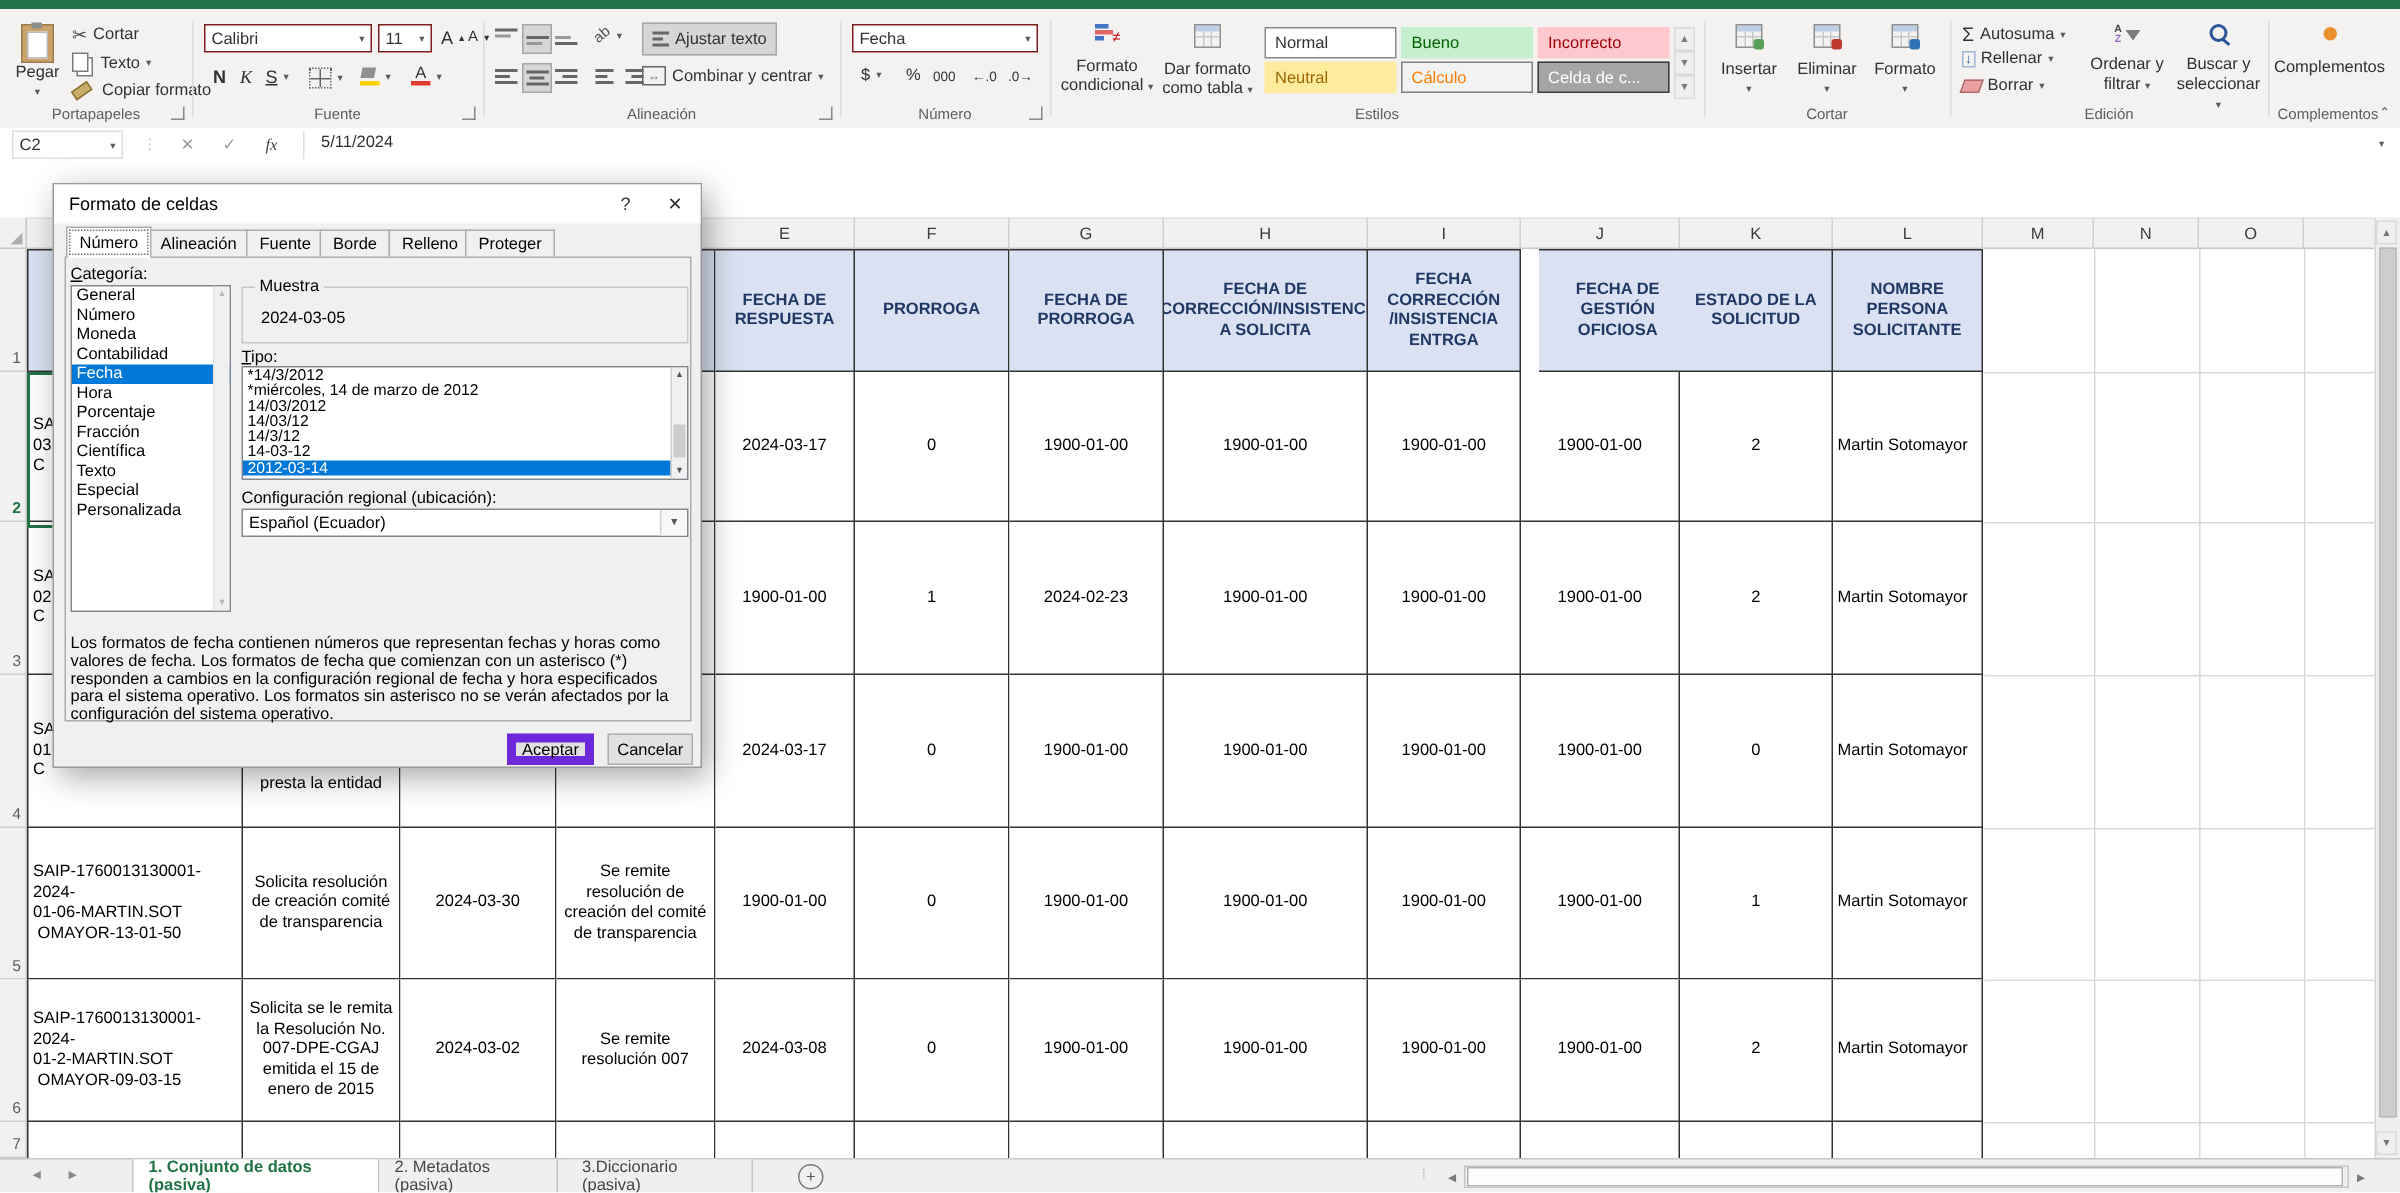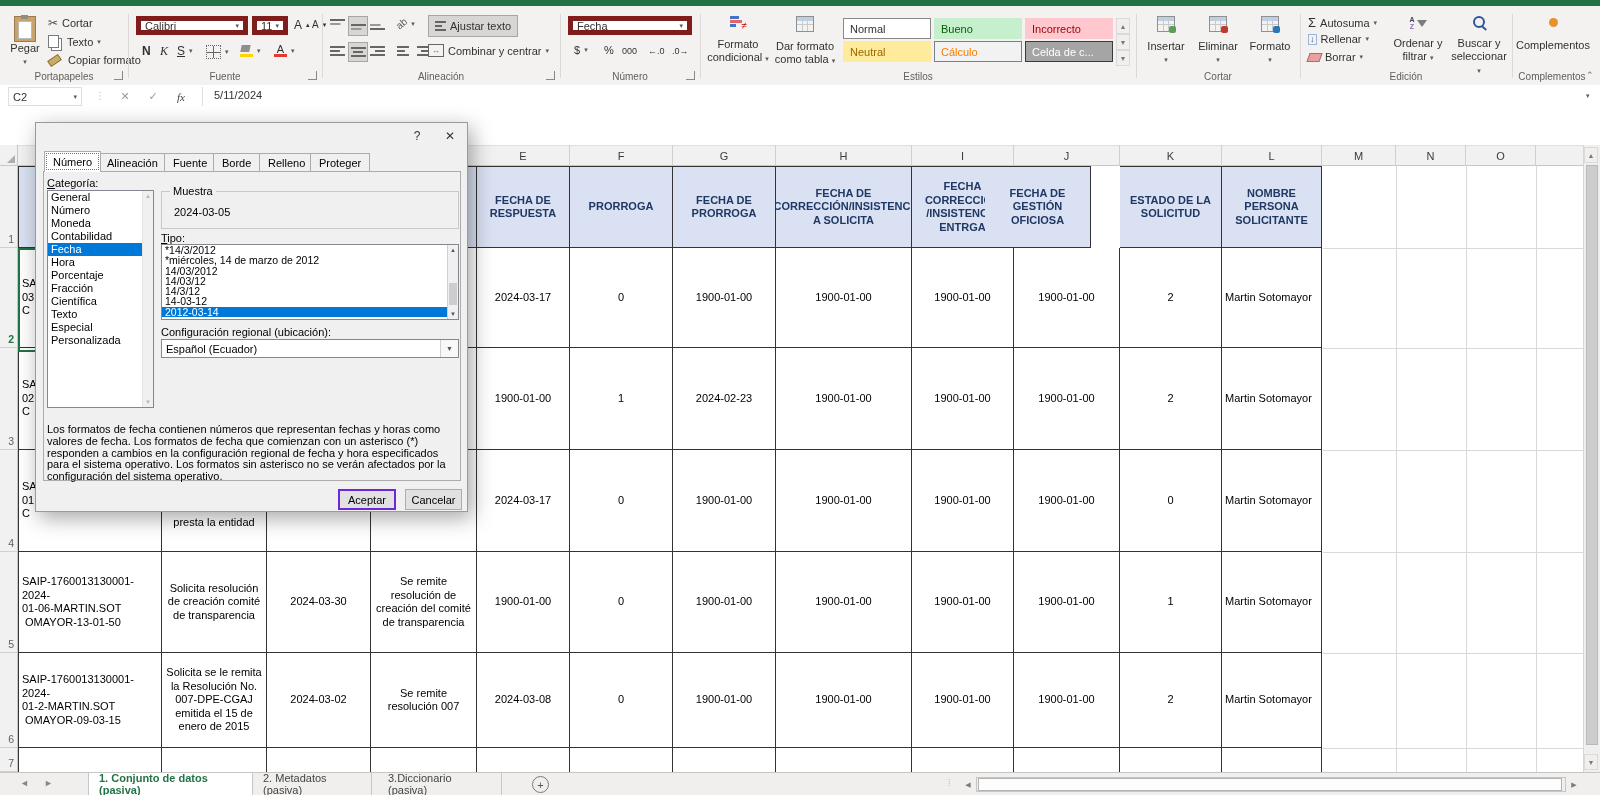--- a/index.html
+++ b/index.html
@@ -7,21 +7,21 @@
   .abs{position:absolute;}
   
   .greenstrip{position:absolute;left:0;top:0;width:1600px;height:6px;background:#217346;}
   
   .ribbon{position:absolute;left:0;top:6px;width:1600px;height:79px;background:#f3f2f1;border-bottom:1px solid #d8d6d4;font-size:11px;color:#323130;}
   .grp-label{position:absolute;bottom:3px;left:0;right:0;text-align:center;font-size:10px;color:#605e5c;}
   .sep{position:absolute;top:8px;height:64px;width:1px;background:#dcdad8;}
   .lau{position:absolute;bottom:5px;width:8px;height:8px;border-right:1px solid #8a8886;border-bottom:1px solid #8a8886;}
   .rbtn{position:absolute;display:flex;align-items:center;gap:4px;white-space:nowrap;}
   .dd{font-size:7px;color:#5a5a5a;}
-  .combo{position:absolute;background:#fff;border:5px solid #7f1d1d;display:flex;align-items:center;justify-content:space-between;padding:0 4px;height:19px;box-sizing:border-box;}
+  .combo{position:absolute;background:#fff;border:1px solid #7f1d1d;display:flex;align-items:center;justify-content:space-between;padding:0 4px;height:19px;box-sizing:border-box;}
   .bigbtn{position:absolute;display:flex;flex-direction:column;align-items:center;justify-content:flex-start;text-align:center;line-height:13px;}
   .pressed{background:#d8d6d4;border:1px solid #a8a6a4;}
   
   .ico-paste{width:20px;height:24px;background:#c9a36a;border:1px solid #9a7b4f;position:relative;}
   .ico-paste i{position:absolute;left:3px;top:4px;width:12px;height:16px;background:#fff;border:1px solid #bbb;}
   .ico-paste b{position:absolute;left:6px;top:-2px;width:7px;height:4px;background:#8d8d8d;}
   .ico-scissors{font-size:12px;color:#444;font-style:normal;}
   .ico-copy{width:9px;height:11px;border:1px solid #7a7a7a;background:#fff;box-shadow:3px 3px 0 -1px #fff,3px 3px 0 0 #7a7a7a;margin-right:4px;}
   .ico-brush{width:11px;height:5px;background:#c9ae69;border:1px solid #8d7436;transform:rotate(-35deg);margin-right:3px;}
   .glyph-b{font-weight:bold;font-size:12px;}
@@ -100,21 +100,21 @@
   .litem{height:13px;line-height:13px;padding-left:3px;white-space:nowrap;}
   .litem.sel{background:#0078d7;color:#fff;}
   .titem{height:10.3px;line-height:10.3px;padding-left:3px;font-size:10.5px;white-space:nowrap;}
   .titem.sel{background:#0078d7;color:#fff;}
   .lscroll{position:absolute;right:0;top:0;bottom:0;width:10px;background:#f0f0f0;border-left:1px solid #e3e3e3;font-size:6px;color:#b5b5b5;text-align:center;}
   .groupbox{position:absolute;border:1px solid #c8c8c8;box-sizing:border-box;}
   .groupbox b{position:absolute;top:-7px;left:8px;background:#f0f0f0;padding:0 3px;font-weight:normal;}
   .dcombo{position:absolute;background:#fff;border:1px solid #828790;box-sizing:border-box;display:flex;align-items:center;padding-left:4px;}
   .dcombo i{position:absolute;right:0;top:0;bottom:0;width:17px;border-left:1px solid #d0d0d0;background:#f8f8f8;display:flex;align-items:center;justify-content:center;font-style:normal;font-size:7px;color:#555;}
   .dbtn{position:absolute;height:21px;background:#e1e1e1;border:1px solid #adadad;display:flex;align-items:center;justify-content:center;box-sizing:border-box;}
-  .dbtn.default{border:2px solid #6d28d9;}
+  .dbtn.default{border:6px solid #6d28d9;}
   .desc{position:absolute;font-size:11px;line-height:11.8px;color:#000;}
 </style>
 </head>
 <body>
 
 <div class="app">
   <div class="greenstrip"></div>
 
   <div class="ribbon">
 
@@ -379,21 +379,21 @@
     <div class="cell hc" style="left:570px;top:58px;width:103px;height:82px;">PRORROGA</div>
     <div class="cell hc" style="left:673px;top:58px;width:103px;height:82px;">FECHA DE
 PRORROGA</div>
     <div class="cell hc" style="left:776px;top:58px;width:136px;height:82px;">FECHA DE
 CORRECCIÓN/INSISTENCI
 A SOLICITA</div>
     <div class="cell hc" style="left:912px;top:58px;width:102px;height:82px;">FECHA
 CORRECCIÓN
 /INSISTENCIA
 ENTRGA</div>
-    <div class="cell hc" style="left:985px;top:58px;width:106px;height:82px;">FECHA DE GESTIÓN
+    <div class="cell hc" style="left:1026px;top:58px;width:106px;height:82px;">FECHA DE GESTIÓN
 OFICIOSA</div>
     <div class="cell hc" style="left:1120px;top:58px;width:102px;height:82px;">ESTADO DE LA
 SOLICITUD</div>
     <div class="cell hc" style="left:1222px;top:58px;width:100px;height:82px;">NOMBRE PERSONA
 SOLICITANTE</div>
 
     <div class="cell frag bl" style="left:18px;top:140px;width:144px;height:100px;">SA
 03
 C</div>
     <div class="cell" style="left:162px;top:140px;width:105px;height:100px;"></div>
@@ -516,20 +516,23 @@
     <div class="stab" style="left:378px;width:124px;">3.Diccionario (pasiva)</div>
     <div class="plusbtn" style="left:532px;">+</div>
     <span class="navarr" style="left:948px;color:#b5b3b1;">⁞</span>
     <div class="harr" style="left:960px;">◀</div>
     <div class="hscroll-track" style="left:976px;width:590px;"></div>
     <div class="hthumb" style="left:978px;width:584px;"></div>
     <div class="harr" style="left:1566px;">▶</div>
   </div>
 
   <div class="dlg">
+    <div class="dlg-title">
+      <span>Formato de celdas</span>
+    </div>
     <div class="dlg-x" style="right:35px;">?</div>
     <div class="dlg-x" style="right:2px;">✕</div>
 
     <div class="dtab active" style="left:8px;">Número</div>
     <div class="dtab" style="left:62px;">Alineación</div>
     <div class="dtab" style="left:128px;">Fuente</div>
     <div class="dtab" style="left:177px;">Borde</div>
     <div class="dtab" style="left:223px;">Relleno</div>
     <div class="dtab" style="left:274px;">Proteger</div>
 

